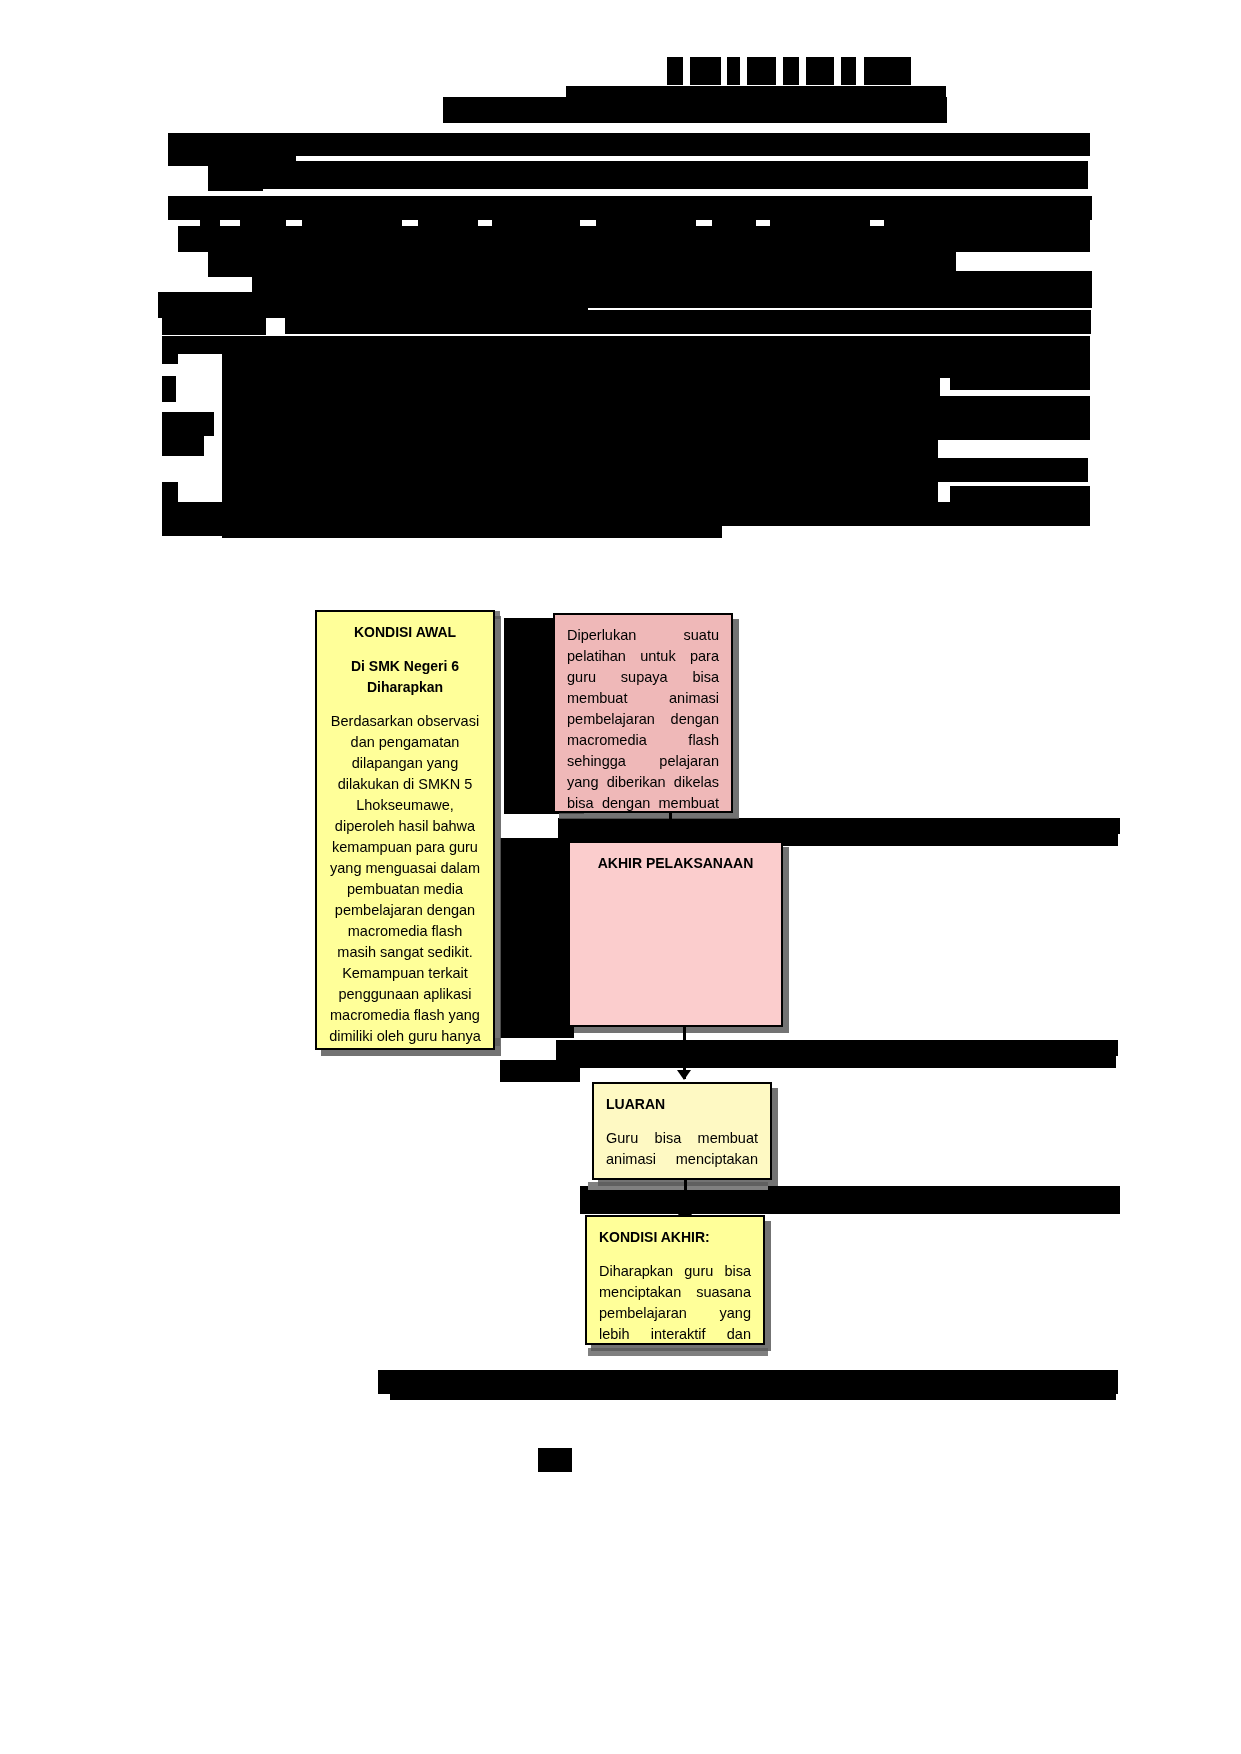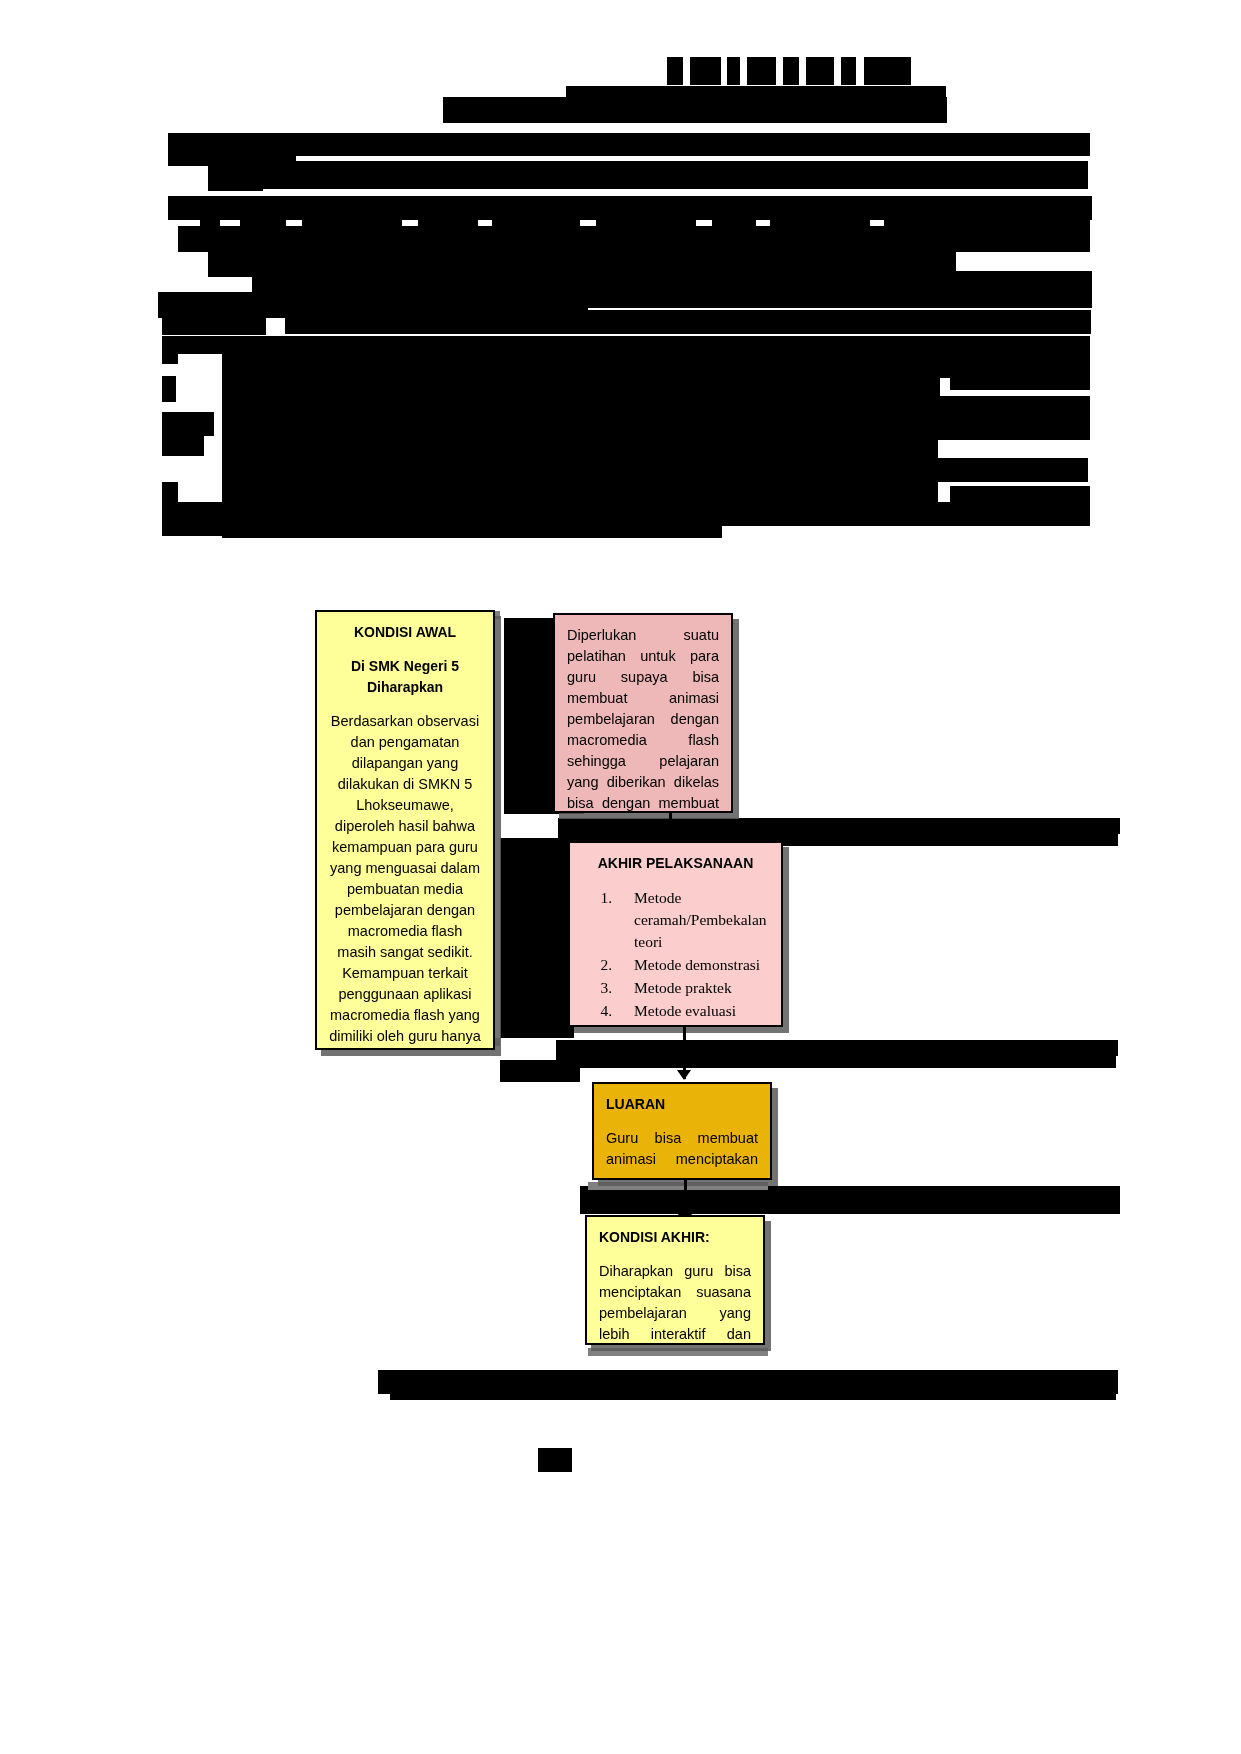--- a/index.html
+++ b/index.html
@@ -51,21 +51,21 @@
     font-size: 14.5px;
     color: #000;
     line-height: 1.45;
   }
   .fc-body.center { text-align: center; }
   .fc-body.justify { text-align: justify; text-align-last: justify; }
 
   .box-yellow { background: #ffff99; }
   .box-pink   { background: #efb8b8; }
   .box-pink2  { background: #fbcdcd; }
-  .box-blue   { background: #eab308; }
+  .box-blue   { background: #fef9c3; }
 
   .spacer { height: 14px; }
 
   
   ol.serif-list {
     font-family: "Liberation Serif", serif;
     font-size: 15.5px;
     margin: 0;
     padding-left: 34px;
     line-height: 1.42;
@@ -166,44 +166,38 @@
     <div class="ghost" style="left: 320px; top: 1038px; width: 180px; height: 8px;"></div>
     <div class="ghost" style="left: 588px; top: 1182px; width: 180px; height: 8px;"></div>
     <div class="ghost" style="left: 588px; top: 1348px; width: 180px; height: 8px;"></div>
   </div>
 
 <div id="flowchart">
 
   <div class="fc-box box-yellow" style="left:315px; top:610px; width:180px; height:440px;">
     <div class="fc-title center">KONDISI AWAL</div>
     <div class="spacer"></div>
-    <div class="fc-title center">Di SMK Negeri 5</div>
+    <div class="fc-title center">Di SMK Negeri 6</div>
     <div class="fc-title center">Diharapkan</div>
     <div class="spacer"></div>
     <div class="fc-body center">Berdasarkan observasi dan pengamatan dilapangan yang dilakukan di SMKN 5 Lhokseumawe, diperoleh hasil bahwa kemampuan para guru yang menguasai dalam pembuatan media pembelajaran dengan macromedia flash masih sangat sedikit. Kemampuan terkait penggunaan aplikasi macromedia flash yang dimiliki oleh guru hanya</div>
   </div>
 
   <div class="fc-box box-pink" style="left:553px; top:613px; width:180px; height:200px;">
     <div class="fc-body justify">Diperlukan suatu pelatihan untuk para guru supaya bisa membuat animasi pembelajaran dengan macromedia flash sehingga pelajaran yang diberikan dikelas bisa dengan membuat</div>
   </div>
 
   <div class="connector">
     <div class="conn-line" style="left:669px; top:813px; height:28px;"></div>
     <div class="conn-head head-down" style="left:663px; top:833px;"></div>
   </div>
 
   <div class="fc-box box-pink2" style="left:568px; top:841px; width:215px; height:186px;">
     <div class="fc-title center">AKHIR PELAKSANAAN</div>
     <div class="spacer"></div>
-    <ol class="serif-list" id="metode-list">
-        <li>Metode ceramah/Pembekalan teori</li>
-        <li>Metode demonstrasi</li>
-        <li>Metode praktek</li>
-        <li>Metode evaluasi</li>
-      </ol>
   </div>
 
   <div class="connector">
     <div class="conn-line" style="left:683px; top:1027px; height:52px;"></div>
     <div class="conn-head head-down" style="left:677px; top:1070px;"></div>
   </div>
 
   <div class="fc-box box-blue" style="left:592px; top:1082px; width:180px; height:98px;">
     <div class="fc-title">LUARAN</div>
     <div class="spacer"></div>

